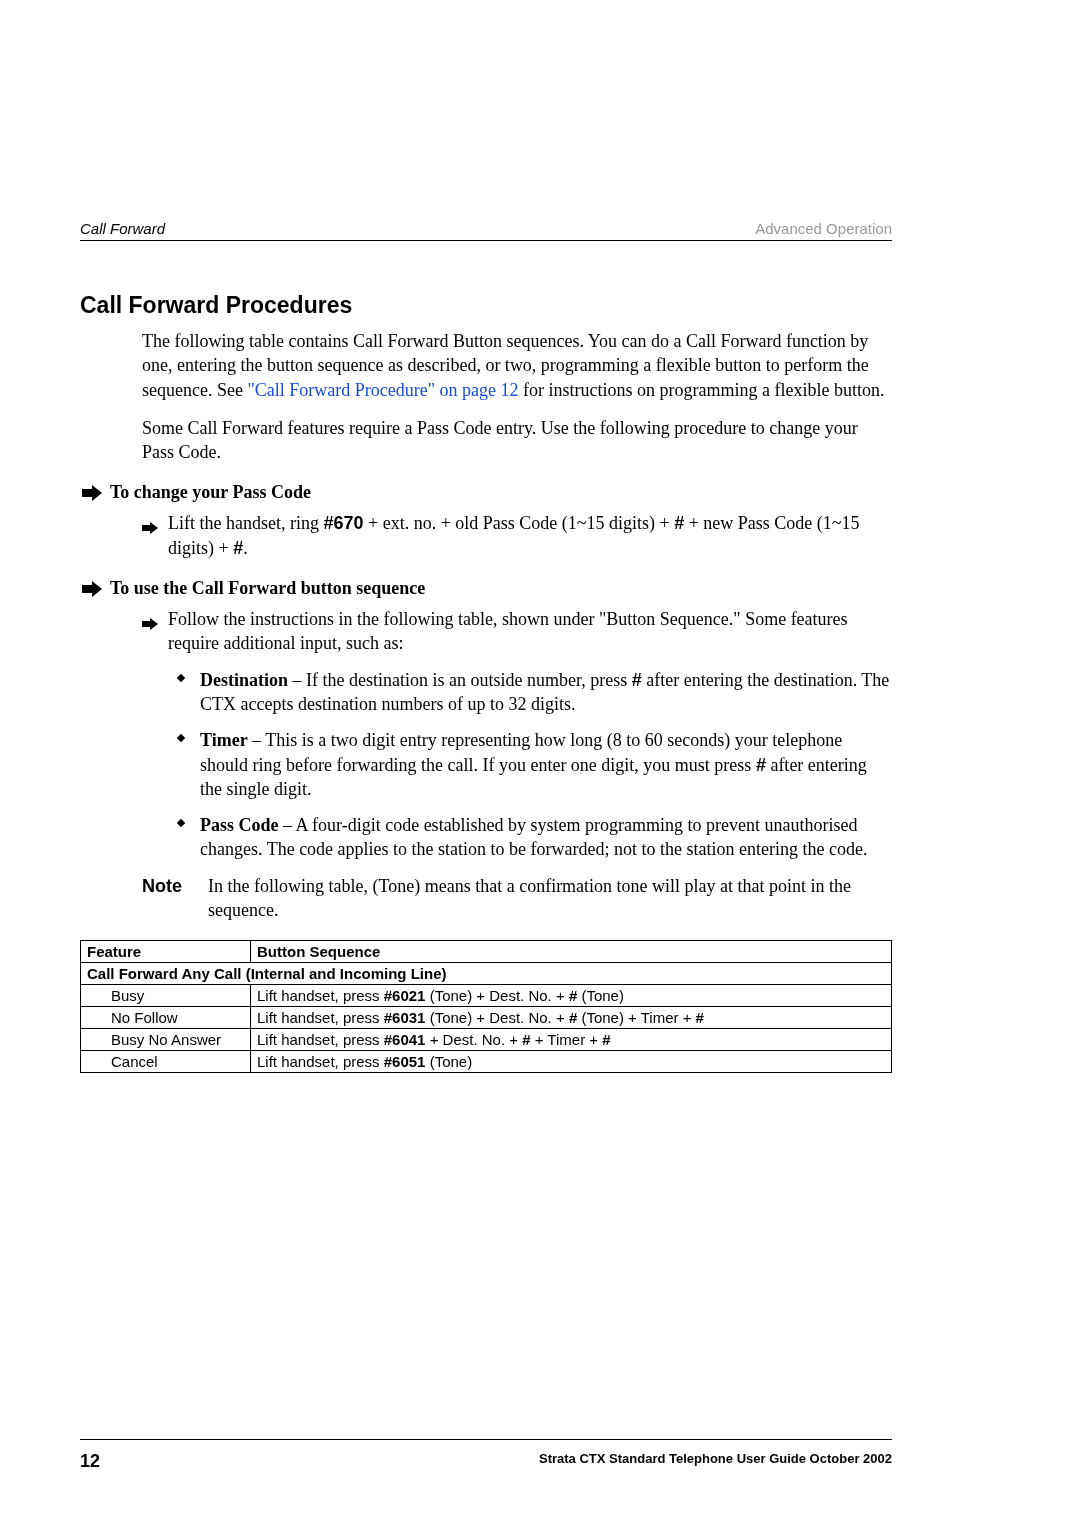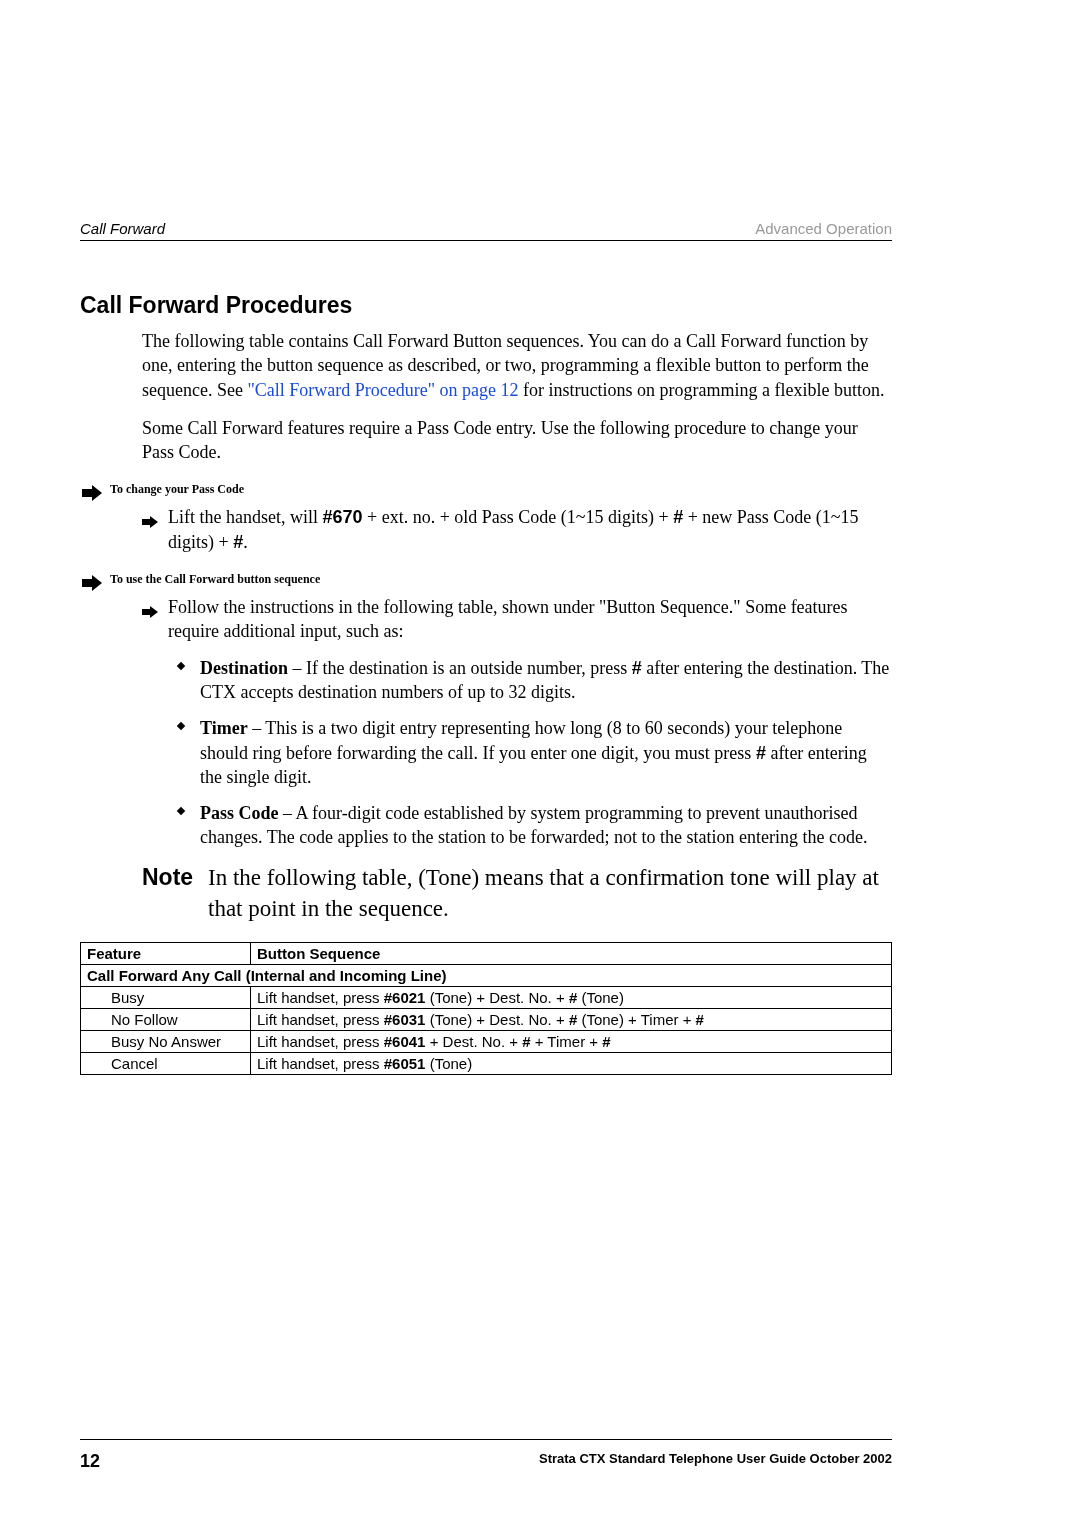--- a/index.html
+++ b/index.html
@@ -49,21 +49,21 @@
     margin: 0 0 10px 0;
   }
   .body-para {
     font-size: 18px;
     line-height: 1.35;
     margin: 0 0 14px 0;
     padding-left: 62px;
   }
   .link { color: #1a4bd6; }
   .proc-head {
-    font-size: 12px;
+    font-size: 18px;
     font-weight: bold;
     margin: 18px 0 8px 0;
     padding-left: 30px;
     position: relative;
   }
   .proc-head .arrow-big {
     position: absolute;
     left: 2px;
     top: 3px;
   }
@@ -94,21 +94,21 @@
     left: 98px;
     top: 7px;
     width: 6px;
     height: 6px;
     background: #000;
     transform: rotate(45deg);
   }
   .note-row {
     display: flex;
     gap: 18px;
-    font-size: 23px;
+    font-size: 18px;
     line-height: 1.35;
     padding-left: 62px;
     margin-bottom: 18px;
   }
   .note-label {
     font-family: Arial, Helvetica, sans-serif;
     font-weight: bold;
     min-width: 48px;
   }
   .table-caption {
@@ -188,21 +188,21 @@
       </span>
       <span>To change your Pass Code</span>
     </div>
 
     <p class="step">
       <span class="arrow-sm">
         <svg viewBox="0 0 16 12">
             <polygon points="0,3 8,3 8,0 16,6 8,12 8,9 0,9" fill="#000"></polygon>
           </svg>
       </span>
-      <span>Lift the handset, will </span><span class="code">#670</span><span> + ext. no. + old Pass Code (1~15 digits) + </span><span class="code">#</span><span> + new Pass Code (1~15 digits) + </span><span class="code">#</span><span>.</span>
+      <span>Lift the handset, ring </span><span class="code">#670</span><span> + ext. no. + old Pass Code (1~15 digits) + </span><span class="code">#</span><span> + new Pass Code (1~15 digits) + </span><span class="code">#</span><span>.</span>
     </p>
 
     <div class="proc-head">
       <span class="arrow-big">
         <svg viewBox="0 0 20 16">
             <polygon points="0,4 10,4 10,0 20,8 10,16 10,12 0,12" fill="#000"></polygon>
           </svg>
       </span>
       <span>To use the Call Forward button sequence</span>
     </div>

